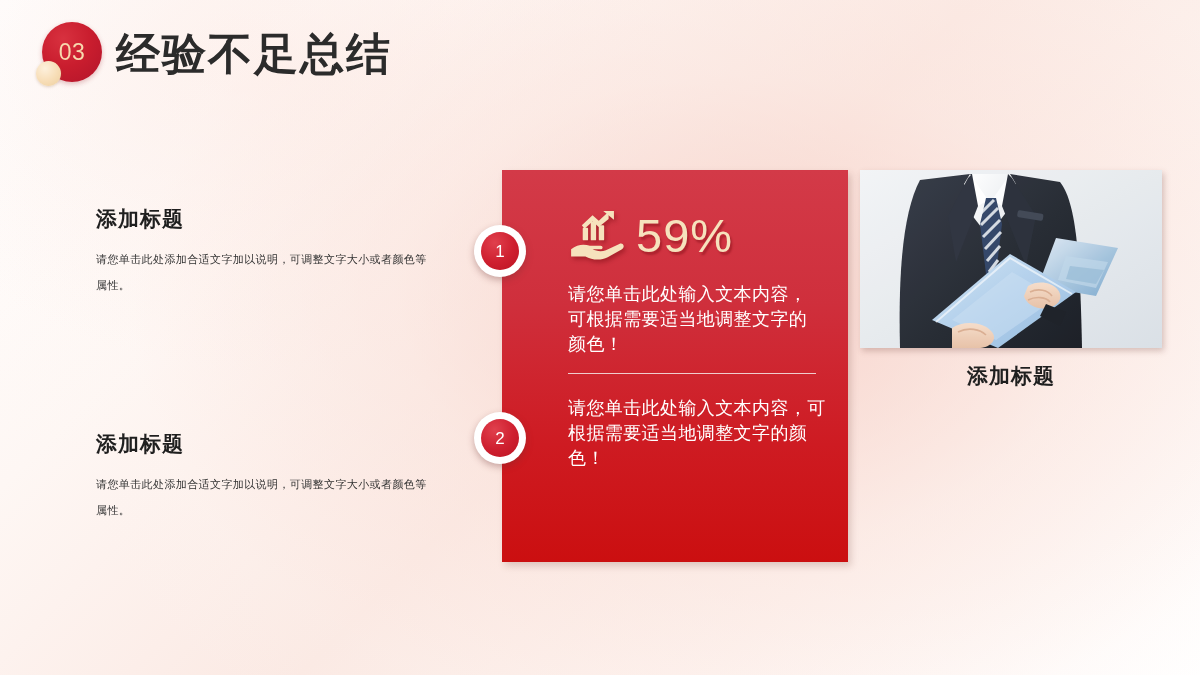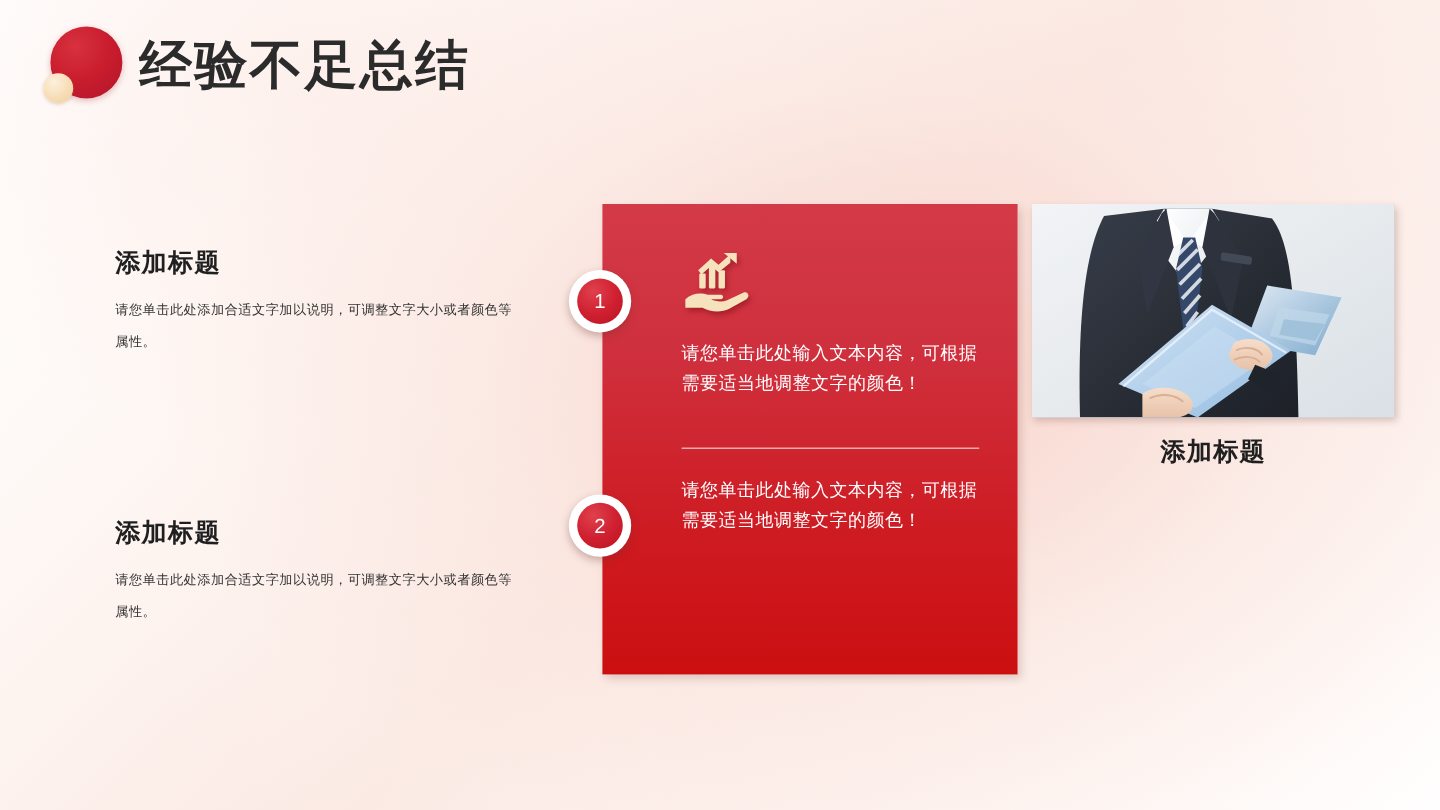--- a/index.html
+++ b/index.html
@@ -143,21 +143,21 @@
     font-size: 47px;
     color: #f6e2bd;
     letter-spacing: 1px;
     line-height: 1;
     text-shadow: 2px 3px 2px rgba(120,10,18,0.40);
     font-weight: 400;
   }
   .stat-desc {
     padding: 0 28px 0 66px;
     margin-top: 14px;
-    font-size: 15px;
+    font-size: 18px;
     color: #ffffff;
     line-height: 25px;
     letter-spacing: 0.4px;
   }
   #stat-row-2 .stat-desc {
     padding-left: 66px;
     padding-right: 20px;
     margin-top: 8px;
   }
 
@@ -238,20 +238,21 @@
 </style>
 </head>
 <body>
 
 <div id="slide">
 
   <div id="header">
     <div class="badge-wrap">
       <div class="badge-circle"></div>
       <div class="badge-dot"></div>
+      <div class="badge-num">03</div>
     </div>
     <div id="header-title">经验不足总结</div>
   </div>
 
   <div class="left-block" id="left-block-1">
     <div class="lb-title">添加标题</div>
     <div class="lb-body">请您单击此处添加合适文字加以说明，可调整文字大小或者颜色等属性。</div>
   </div>
 
   <div class="left-block" id="left-block-2">
@@ -268,20 +269,21 @@
             <g fill="#f6e2bd">
               <rect x="16" y="20" width="6" height="14" rx="1"></rect>
               <rect x="25" y="13" width="6" height="21" rx="1"></rect>
               <rect x="34" y="17" width="6" height="17" rx="1"></rect>
               <path d="M15 17 L27 6 L34 12 L45 2 L45 10 L34 19 L27 13 L18 21 Z"></path>
               <polygon points="39,1 51,1 51,11"></polygon>
               <path d="M3 44 C10 38 18 38 24 40 L36 40 C39 40 39 44 36 44 L27 44 C31 46 37 47 42 45 L57 38 C61 36 64 41 60 44 L44 53 C36 57 26 56 19 52 L3 52 Z"></path>
             </g>
           </svg>
         </div>
+        <div class="stat-pct">59%</div>
       </div>
       <div class="stat-desc">请您单击此处输入文本内容，可根据需要适当地调整文字的颜色！</div>
     </div>
 
     <div id="stat-divider"></div>
 
     <div class="stat-row" id="stat-row-2">
       <div class="stat-desc">请您单击此处输入文本内容，可根据需要适当地调整文字的颜色！</div>
     </div>
 

